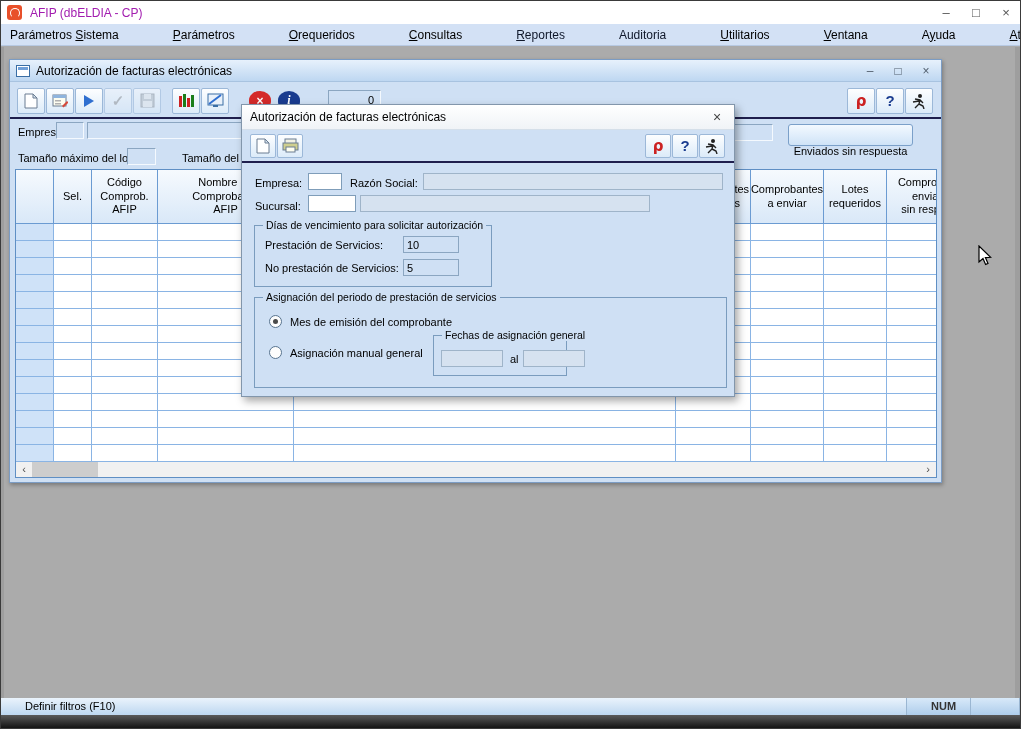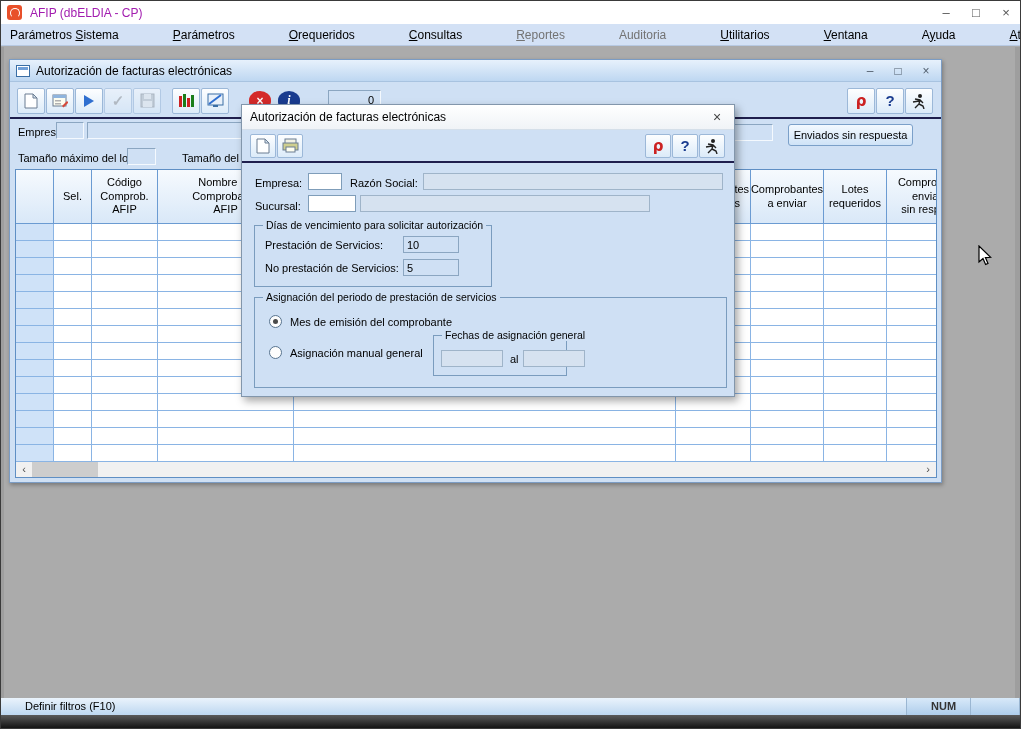--- a/index.html
+++ b/index.html
@@ -16,21 +16,21 @@
               border:1.5px solid #fff; border-radius:50%; border-bottom-color:transparent; }
   .app-title { font-size:12px; color:#a21caf; }
   .wctrls { margin-left:auto; display:flex; gap:14px; color:#555; font-size:13px; }
   .wctrls span { width:16px; text-align:center; cursor:default; }
 
   
   .menubar { position:absolute; left:0; top:23px; right:0; height:22px; background:#d3e1f5;
              border-bottom:1px solid #b7c9e2; display:flex; align-items:center; font-size:12px;gap:36px; }
   .menu-item { padding:3px 9px; white-space:nowrap; }
   .menu-item .u { text-decoration:underline; }
-  .menu-item.disabled { color:#737373; }
+  .menu-item.disabled { color:#0f172a; }
 
   
   .mdi { position:absolute; left:0; top:46px; right:0; bottom:30px; background:#ababab;
          border-left:3px solid #9e9e9e; border-right:5px solid #9e9e9e; }
 
   
   .child { position:absolute; left:8px; top:58px; width:933px; height:424px;
            border:1px solid #7b9cc4; background:#cfe0f4; box-shadow:1px 2px 4px rgba(0,0,0,.3); }
   .child-titlebar { height:22px; background:linear-gradient(#e7f1fc,#bed7f1);
            border-bottom:1px solid #a8c3e0; display:flex; align-items:center; padding:0 6px; font-size:12px; }
@@ -57,21 +57,21 @@
              border-top:1px solid #8ba6c1; border-left:1px solid #8ba6c1; border-bottom:1px solid #f4f9fe; border-right:1px solid #f4f9fe; }
   .spacer { flex:1; }
   .rho { color:#cc2222; font-size:15px; font-weight:bold; font-family:"DejaVu Sans",sans-serif; }
   .qmark { color:#1a3c8f; font-size:15px; font-weight:bold; }
 
   
   .child .lbl { position:absolute; height:14px; white-space:nowrap; }
   .inset { position:absolute; background:#cfe0f4; border-top:1px solid #8ba6c1; border-left:1px solid #8ba6c1;
            border-bottom:1px solid #f4f9fe; border-right:1px solid #f4f9fe; height:17px; }
   .btn-env { position:absolute; left:778px; top:64px; width:125px; height:22px; font-size:11px;
-             background:linear-gradient(#f3f9ff,#cfe3f7); border:1px solid #7ba0c9; border-radius:3px; text-align:center; padding-top:4px; }
+             background:linear-gradient(#f3f9ff,#cfe3f7); border:1px solid #7ba0c9; border-radius:3px; text-align:center; padding-top:20px; }
 
   
   .grid { position:absolute; left:5px; top:109px; width:922px; height:309px;
           border:1px solid #5f8fc4; background:#a9a9a9; overflow:hidden; }
   .ghead { display:flex; height:54px; background:linear-gradient(#f6fafe,#d9e8f8); border-bottom:1px solid #6b9bd2; }
   .ghead .cell { flex:0 0 auto; border-right:1px solid #6b9bd2; display:flex; align-items:center; justify-content:center;
                  text-align:center; white-space:pre-line; line-height:1.25; overflow:hidden; }
   .gbody { background:#a9a9a9; }
   .trow { display:flex; height:17px; background:#fff; border-bottom:1px solid #8ab4e4; }
   .trow .cell { flex:0 0 auto; border-right:1px solid #8ab4e4; height:100%; }

